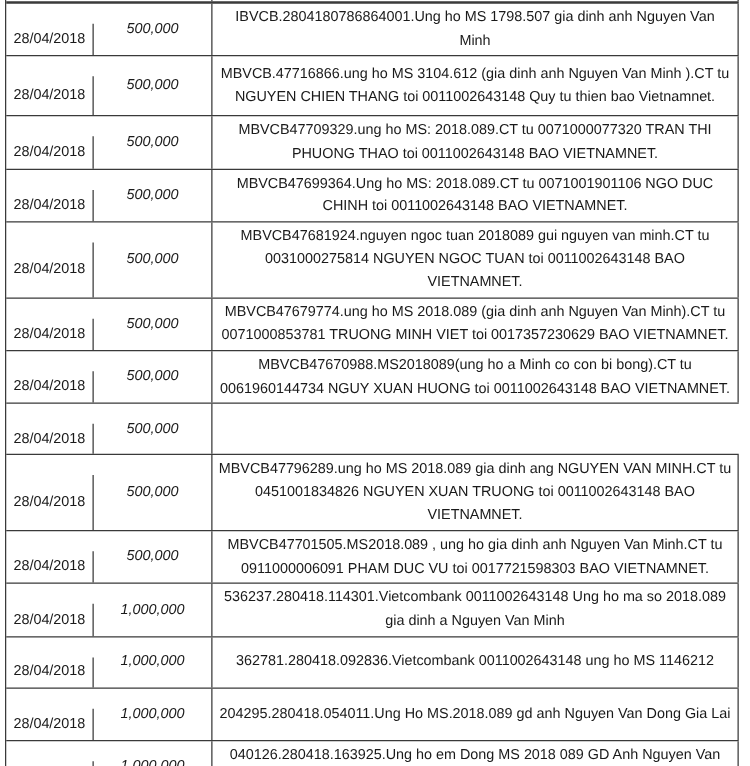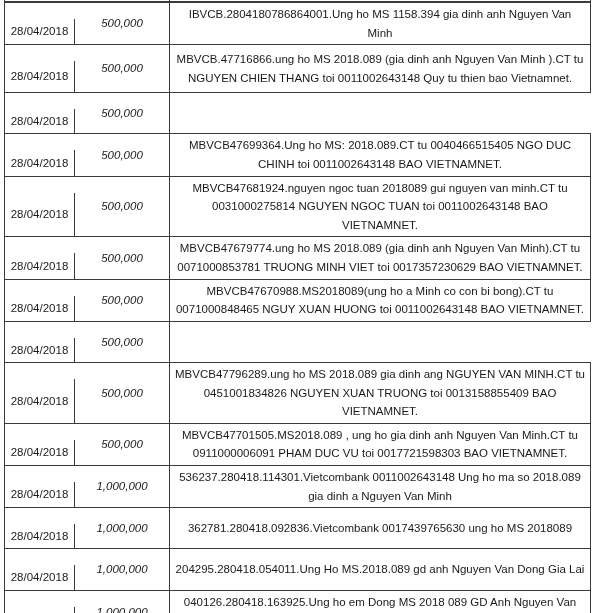--- a/index.html
+++ b/index.html
@@ -61,85 +61,86 @@
   <div class="partial partial-top">
     <div class="cell c-date"></div>
     <div class="cell c-amount"></div>
     <div class="cell c-desc"></div>
   </div>
 
   <div id="rows">
   <div class="row">
     <div class="cell c-date">28/04/2018</div>
     <div class="cell c-amount">500,000</div>
-    <div class="cell c-desc">IBVCB.2804180786864001.Ung ho MS 1158.394 gia dinh anh Nguyen Van Minh</div>
+    <div class="cell c-desc">IBVCB.2804180786864001.Ung ho MS 1798.507 gia dinh anh Nguyen Van Minh</div>
   </div>
 
   <div class="row">
     <div class="cell c-date">28/04/2018</div>
     <div class="cell c-amount">500,000</div>
-    <div class="cell c-desc">MBVCB.47716866.ung ho MS 2018.089 (gia dinh anh Nguyen Van Minh ).CT tu NGUYEN CHIEN THANG toi 0011002643148 Quy tu thien bao Vietnamnet.</div>
+    <div class="cell c-desc">MBVCB.47716866.ung ho MS 3104.612 (gia dinh anh Nguyen Van Minh ).CT tu NGUYEN CHIEN THANG toi 0011002643148 Quy tu thien bao Vietnamnet.</div>
   </div>
 
   <div class="row">
     <div class="cell c-date">28/04/2018</div>
     <div class="cell c-amount">500,000</div>
+    <div class="cell c-desc">MBVCB47709329.ung ho MS: 2018.089.CT tu 0071000077320 TRAN THI PHUONG THAO toi 0011002643148 BAO VIETNAMNET.</div>
   </div>
 
   <div class="row">
     <div class="cell c-date">28/04/2018</div>
     <div class="cell c-amount">500,000</div>
-    <div class="cell c-desc">MBVCB47699364.Ung ho MS: 2018.089.CT tu 0040466515405 NGO DUC CHINH toi 0011002643148 BAO VIETNAMNET.</div>
+    <div class="cell c-desc">MBVCB47699364.Ung ho MS: 2018.089.CT tu 0071001901106 NGO DUC CHINH toi 0011002643148 BAO VIETNAMNET.</div>
   </div>
 
   <div class="row">
     <div class="cell c-date">28/04/2018</div>
     <div class="cell c-amount">500,000</div>
     <div class="cell c-desc">MBVCB47681924.nguyen ngoc tuan 2018089 gui nguyen van minh.CT tu 0031000275814 NGUYEN NGOC TUAN toi 0011002643148 BAO VIETNAMNET.</div>
   </div>
 
   <div class="row">
     <div class="cell c-date">28/04/2018</div>
     <div class="cell c-amount">500,000</div>
     <div class="cell c-desc">MBVCB47679774.ung ho MS 2018.089 (gia dinh anh Nguyen Van Minh).CT tu 0071000853781 TRUONG MINH VIET toi 0017357230629 BAO VIETNAMNET.</div>
   </div>
 
   <div class="row">
     <div class="cell c-date">28/04/2018</div>
     <div class="cell c-amount">500,000</div>
-    <div class="cell c-desc">MBVCB47670988.MS2018089(ung ho a Minh co con bi bong).CT tu 0071000848465 NGUY XUAN HUONG toi 0011002643148 BAO VIETNAMNET.</div>
+    <div class="cell c-desc">MBVCB47670988.MS2018089(ung ho a Minh co con bi bong).CT tu 0061960144734 NGUY XUAN HUONG toi 0011002643148 BAO VIETNAMNET.</div>
   </div>
 
   <div class="row">
     <div class="cell c-date">28/04/2018</div>
     <div class="cell c-amount">500,000</div>
   </div>
 
   <div class="row">
     <div class="cell c-date">28/04/2018</div>
     <div class="cell c-amount">500,000</div>
-    <div class="cell c-desc">MBVCB47796289.ung ho MS 2018.089 gia dinh ang NGUYEN VAN MINH.CT tu 0451001834826 NGUYEN XUAN TRUONG toi 0013158855409 BAO VIETNAMNET.</div>
+    <div class="cell c-desc">MBVCB47796289.ung ho MS 2018.089 gia dinh ang NGUYEN VAN MINH.CT tu 0451001834826 NGUYEN XUAN TRUONG toi 0011002643148 BAO VIETNAMNET.</div>
   </div>
 
   <div class="row">
     <div class="cell c-date">28/04/2018</div>
     <div class="cell c-amount">500,000</div>
     <div class="cell c-desc">MBVCB47701505.MS2018.089 , ung ho gia dinh anh Nguyen Van Minh.CT tu 0911000006091 PHAM DUC VU toi 0017721598303 BAO VIETNAMNET.</div>
   </div>
 
   <div class="row">
     <div class="cell c-date">28/04/2018</div>
     <div class="cell c-amount">1,000,000</div>
     <div class="cell c-desc">536237.280418.114301.Vietcombank 0011002643148 Ung ho ma so 2018.089 gia dinh a Nguyen Van Minh</div>
   </div>
 
   <div class="row">
     <div class="cell c-date">28/04/2018</div>
     <div class="cell c-amount">1,000,000</div>
-    <div class="cell c-desc">362781.280418.092836.Vietcombank 0017439765630 ung ho MS 2018089</div>
+    <div class="cell c-desc">362781.280418.092836.Vietcombank 0011002643148 ung ho MS 1146212</div>
   </div>
 
   <div class="row">
     <div class="cell c-date">28/04/2018</div>
     <div class="cell c-amount">1,000,000</div>
     <div class="cell c-desc">204295.280418.054011.Ung Ho MS.2018.089 gd anh Nguyen Van Dong Gia Lai</div>
   </div>
 
   <div class="row">
     <div class="cell c-date">28/04/2018</div>

